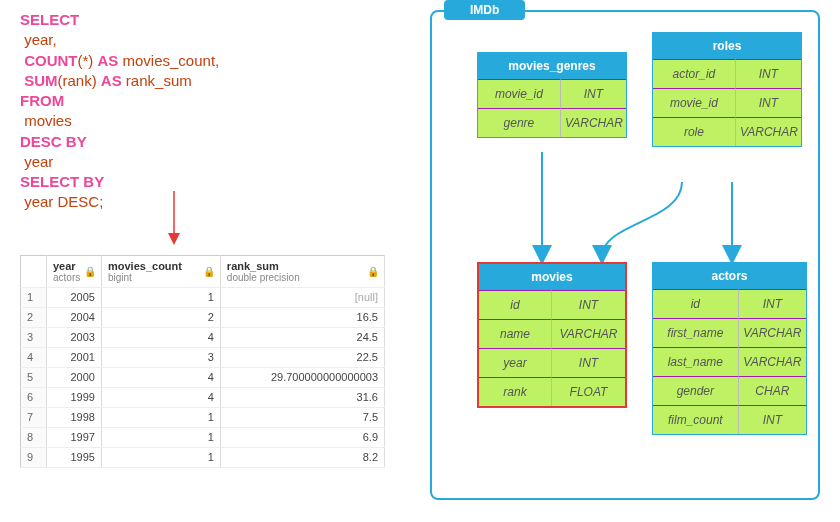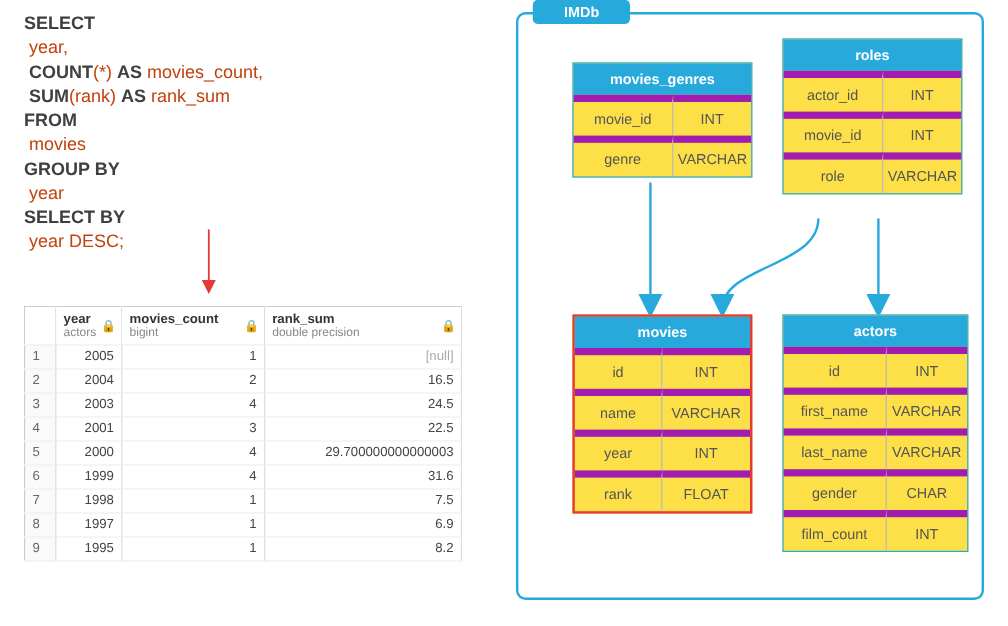--- a/index.html
+++ b/index.html
@@ -17,21 +17,21 @@
     left: 20px;
     top: 10px;
     width: 365px;
   }
   .sql-block {
     font-size: 15px;
     line-height: 1.35;
     font-weight: 500;
   }
   .sql-block .line { white-space: pre; }
-  .kw { color: #404040; font-weight: 700; }
+  .kw { color: #ec4899; font-weight: 700; }
   .txt { color: #c2410c; }
   .arrow {
     margin: -22px 0 6px 145px;
     position: relative;
   }
   .arrow svg { display: block; }
   .result-table {
     width: 365px;
     border: 1px solid #ccc;
     border-collapse: collapse;
@@ -88,59 +88,60 @@
     background: #27a9dc;
     color: #fff;
     font-size: 12px;
     font-weight: 700;
     padding: 3px 26px;
     border-radius: 4px;
   }
   .db-table {
     position: absolute;
     border: 1px solid #27a9dc;
-    background: #fde047;
+    background: #bef264;
     font-size: 12px;
   }
   .db-table.highlight { border: 2px solid #e53935; }
   .db-table .t-head {
     background: #27a9dc;
     color: #fff;
     text-align: center;
     font-weight: 700;
     padding: 6px 4px;
   }
   .db-table .t-row { display: flex; }
   .db-table .t-cell {
-    border-top: 6px solid #a21caf;
+    border-top: 1px solid #a21caf;
     border-right: 1px solid #bbb;
     padding: 7px 4px;
     text-align: center;
     color: #555;
+    font-style: italic;
   }
   .db-table .t-row .t-cell:last-child { border-right: none; }
   .arrows-svg {
     position: absolute;
     left: 0; top: 0;
     width: 100%; height: 100%;
     pointer-events: none;
   }
 </style>
 </head>
 <body>
 
 <div class="left-col">
   <div class="sql-block">
     <div class="line"><span class="kw">SELECT</span></div>
     <div class="line"><span class="txt"> year,</span></div>
     <div class="line"><span class="kw"> COUNT</span><span class="txt">(*) </span><span class="kw">AS</span><span class="txt"> movies_count,</span></div>
     <div class="line"><span class="kw"> SUM</span><span class="txt">(rank</span><span class="txt">) </span><span class="kw">AS</span><span class="txt"> rank_sum</span></div>
     <div class="line"><span class="kw">FROM</span></div>
     <div class="line"><span class="txt"> movies</span></div>
-    <div class="line"><span class="kw">GROUP BY</span></div>
+    <div class="line"><span class="kw">DESC BY</span></div>
     <div class="line"><span class="txt"> year</span></div>
     <div class="line"><span class="kw">SELECT BY</span></div>
     <div class="line"><span class="txt"> year DESC;</span></div>
   </div>
 
   <div class="arrow">
     <svg width="18" height="58">
       <defs>
           <marker id="ah" markerWidth="8" markerHeight="8" refX="4" refY="4" orient="auto">
             <path d="M0,0 L8,4 L0,8 Z" fill="#e53935"></path>

